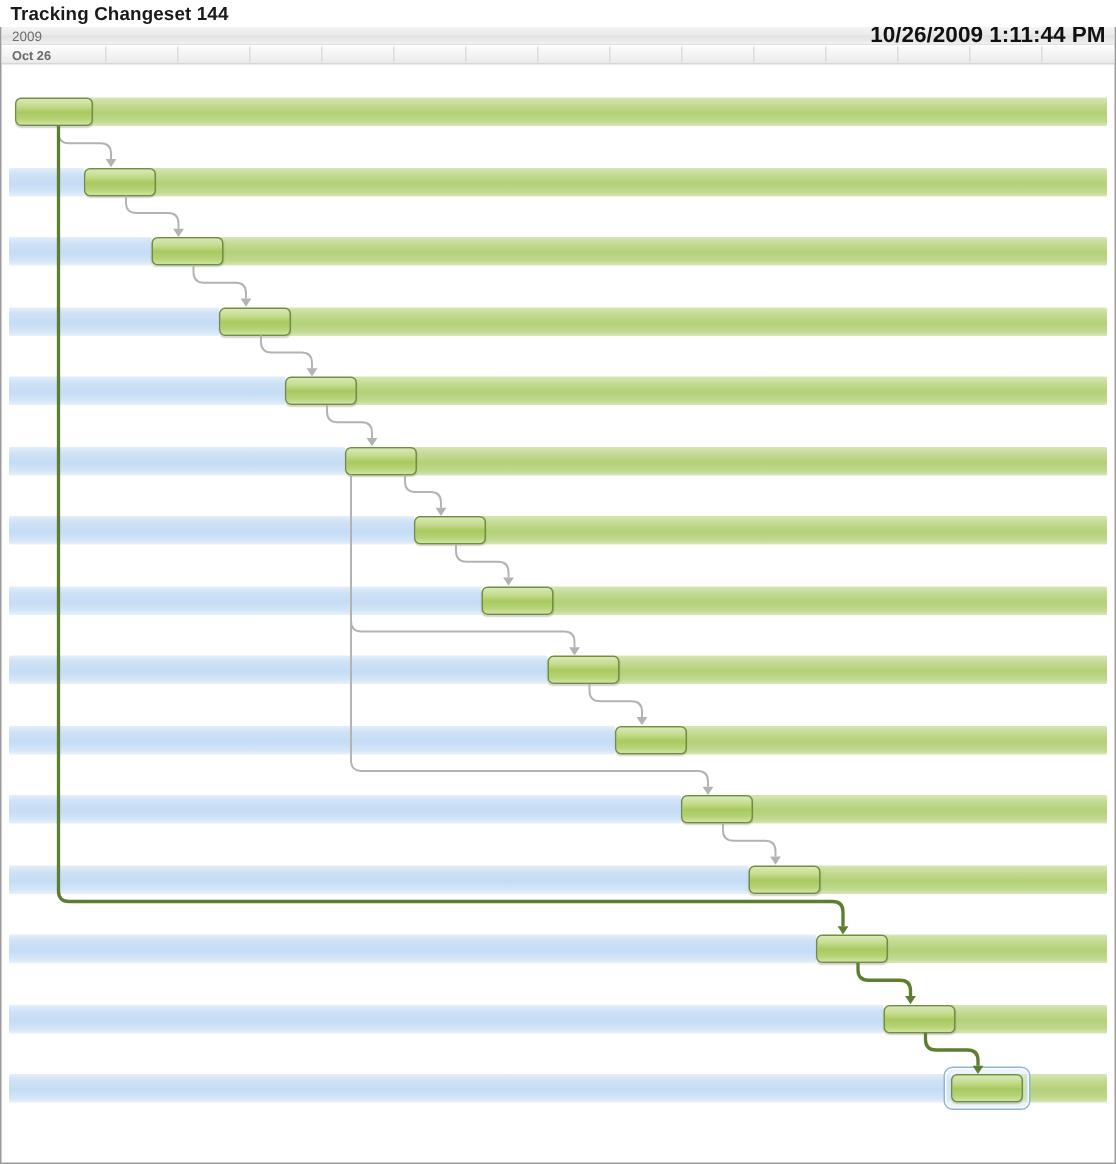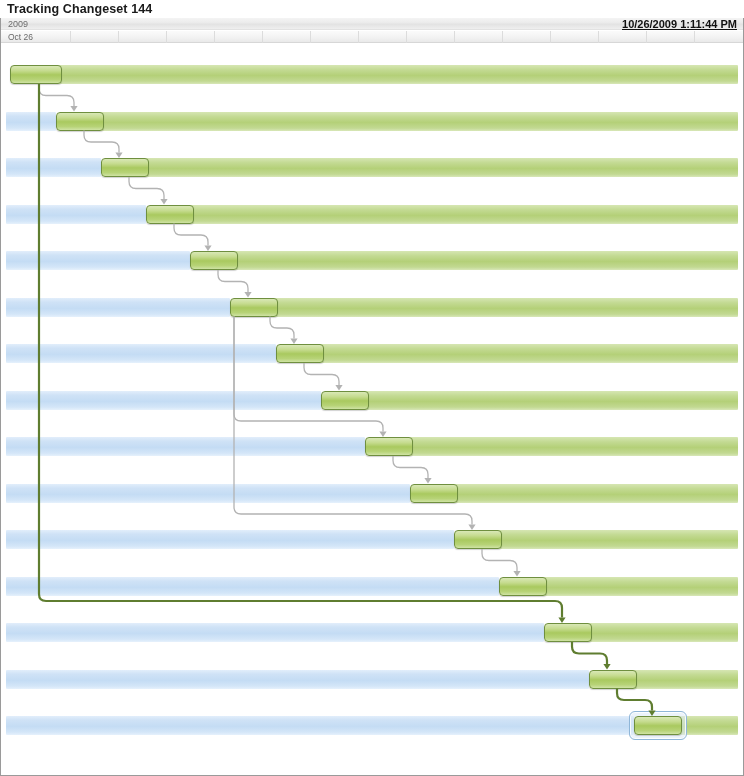--- a/index.html
+++ b/index.html
@@ -18,26 +18,26 @@
   #frame{position:absolute;left:0px;top:18px;width:744px;height:758px;
          box-sizing:border-box;border:1px solid #9a9a9a;border-top:none;
          background:#ffffff;overflow:hidden;}
 
   
   #tl-year{position:absolute;left:0;top:0;width:742px;height:12px;
            background:linear-gradient(to bottom,#f4f4f4 0%,#ebebeb 45%,#e2e2e2 55%,#efefef 100%);
            border-bottom:1px solid #e2e2e2;box-sizing:border-box;text-align:right;}
   #tl-year-label{position:absolute;left:7px;top:0px;font-size:9px;color:#6d6d6d;
                  line-height:12px;white-space:nowrap;}
-  #tl-stamp{position:absolute;right:6px;top:0px;font-size:11px;font-weight:bold;
-            color:#111;line-height:12px;white-space:nowrap;text-decoration:underline;}
+  #tl-stamp{position:absolute;right:6px;top:0px;font-size:15px;font-weight:bold;
+            color:#111;line-height:12px;white-space:nowrap;}
 
   #tl-days{position:absolute;left:0;top:13px;width:742px;height:12px;
            background:linear-gradient(to bottom,#fbfbfb 0%,#f2f2f2 60%,#e9e9e9 100%);
-           border-bottom:1px solid #d7d7d7;box-sizing:border-box;}
+           border-bottom:1px solid #d7d7d7;box-sizing:border-box;font-weight:bold;}
   #tl-day-label{position:absolute;left:7px;top:0;font-size:8.5px;color:#6a6a6a;
                 line-height:12px;white-space:nowrap;}
   .tl-tick{position:absolute;top:0;width:1px;height:12px;background:#dcdcdc;}
 
   
   .row{position:absolute;left:0;width:742px;}
   .row-label{position:absolute;left:5px;top:0;font-size:9.5px;color:#1b1b1b;
              line-height:11px;white-space:nowrap;}
   .bar-blue{position:absolute;height:19px;border-radius:1px;
             background:linear-gradient(to bottom,

